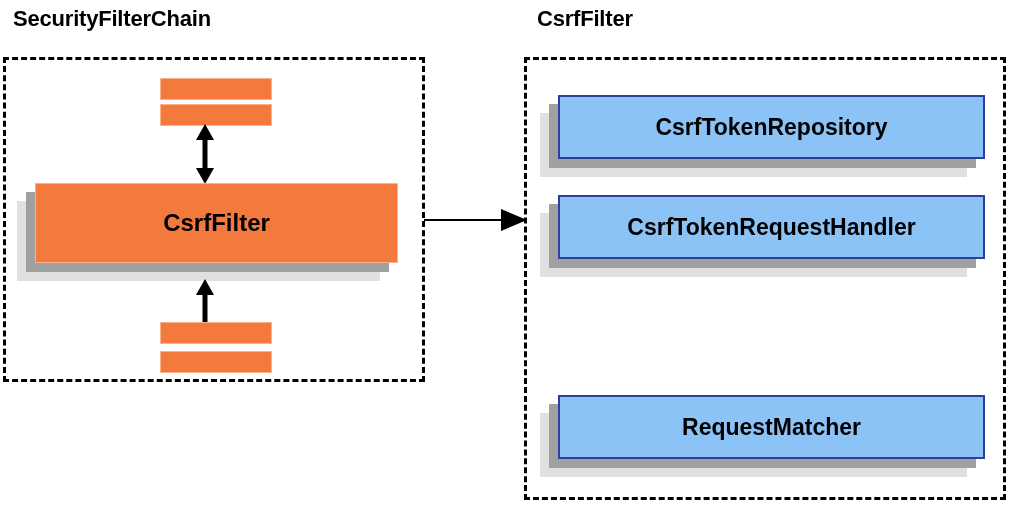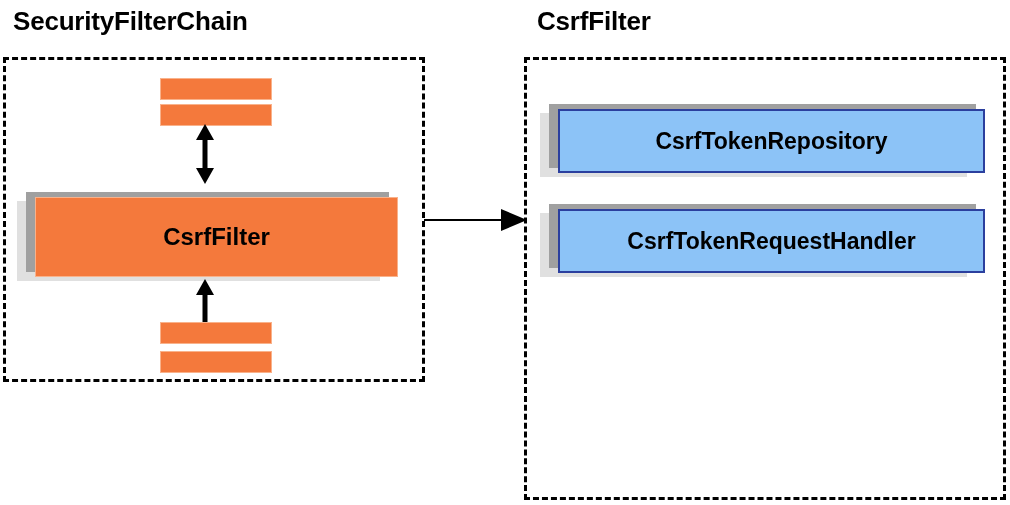--- a/index.html
+++ b/index.html
@@ -18,21 +18,21 @@
   .canvas {
     position: absolute;
     inset: 0;
   }
 
   
   .panel-title {
     position: absolute;
     font-family: "Liberation Sans", sans-serif;
     font-weight: bold;
-    font-size: 26px;
+    font-size: 22px;
     color: #000000;
     letter-spacing: -0.2px;
     white-space: nowrap;
     line-height: 1;
   }
   #title-left  { left: 13px;  top: 8px; }
   #title-right { left: 537px; top: 8px; }
 
   
   .panel {
@@ -64,21 +64,20 @@
   }
   .stack .layer.mid {
     background: #a0a0a0;
     left: 9px; top: 9px;
   }
   .stack .layer.front {
     left: 18px; top: 0;
     display: flex;
     align-items: center;
     justify-content: center;
-    margin-top: 14px;
   }
   .stack .label {
     font-family: "Liberation Sans", sans-serif;
     font-weight: bold;
     font-size: 23px;
     color: #000000;
     white-space: nowrap;
     line-height: 1;
   }
 
@@ -181,14 +180,21 @@
 
   <div class="stack blue-stack" id="blue-1">
     <div class="layer back"></div>
     <div class="layer mid"></div>
     <div class="layer front">
       <span class="label">CsrfTokenRequestHandler</span>
     </div>
   </div>
 
 
+  <div class="stack blue-stack" id="blue-3">
+    <div class="layer back"></div>
+    <div class="layer mid"></div>
+    <div class="layer front">
+      <span class="label">RequestMatcher</span>
+    </div>
+  </div>
 
 </div>
 
 </body></html>

